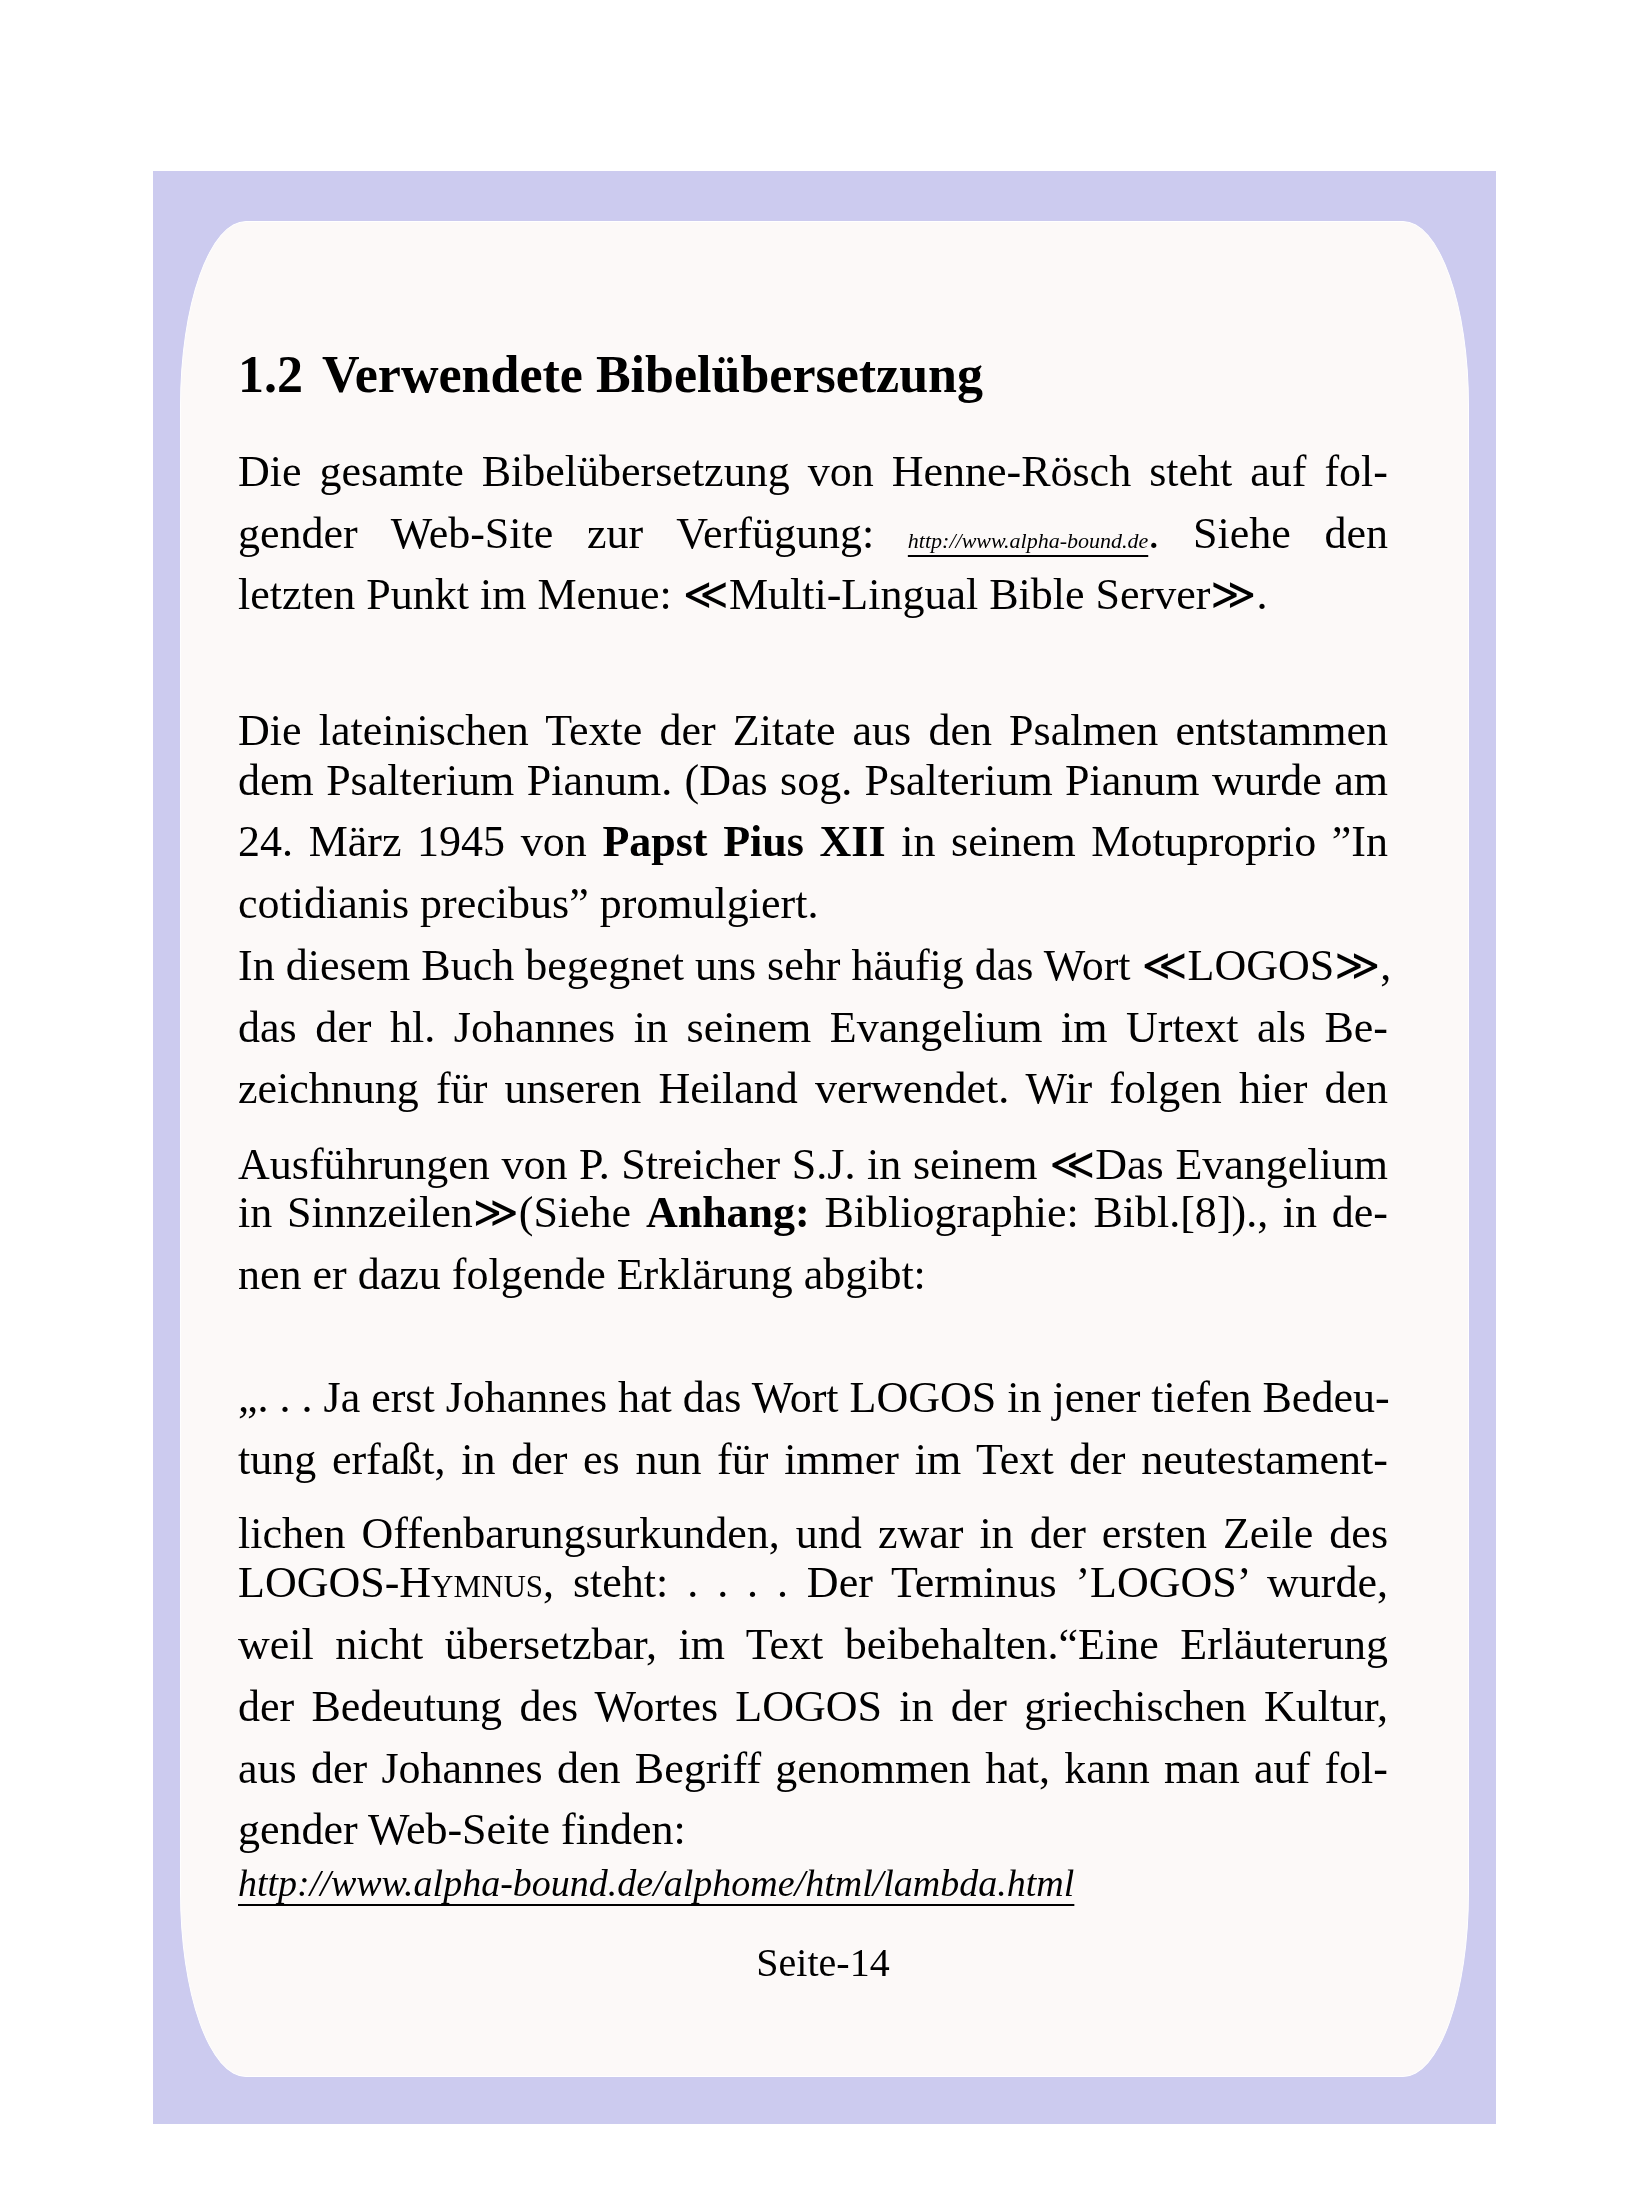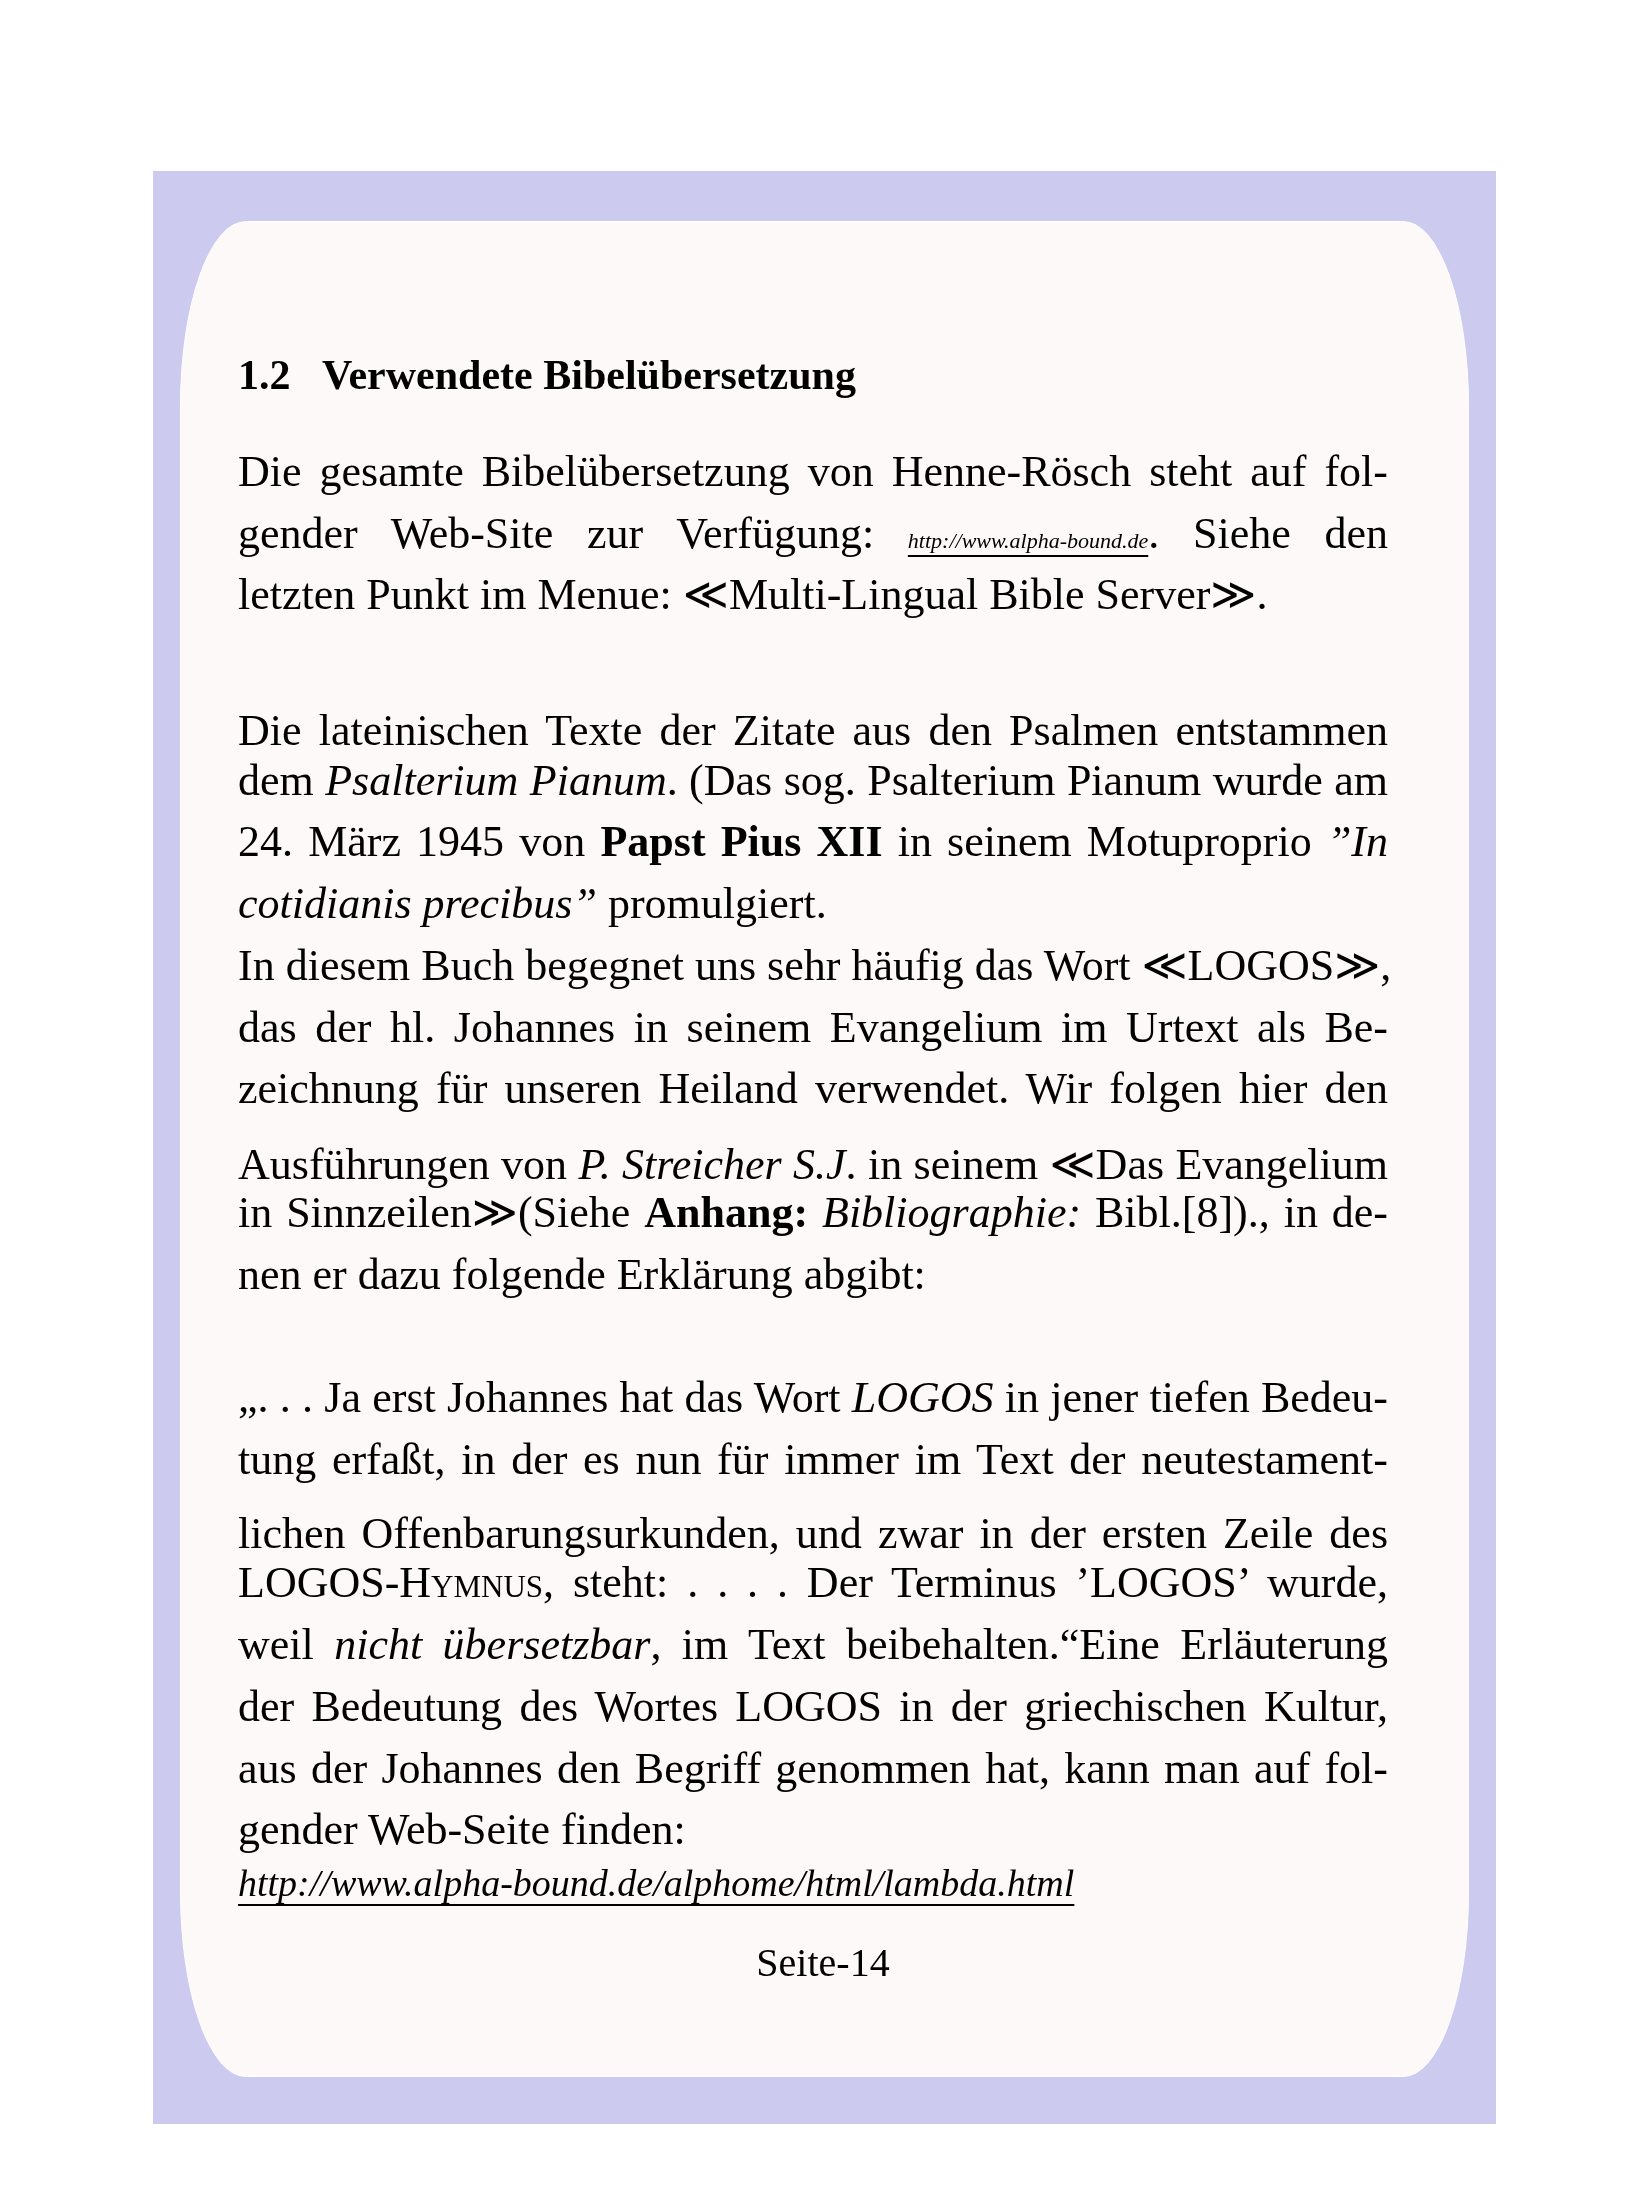--- a/index.html
+++ b/index.html
@@ -2,28 +2,28 @@
 <html style="font-size:7px"><head>
 <meta charset="utf-8">
 <style>
   html, body { margin:0; padding:0; background:#ffffff; }
   body { width:1646px; height:2292px; position:relative; overflow:hidden;
          font-family:"Liberation Serif","DejaVu Serif",serif; color:#000; }
   .frame { position:absolute; left:153px; top:171px; width:1343px; height:1953px; background:#cccbef; }
   .card { position:absolute; left:180px; top:221px; width:1289px; height:1856px;
           background:#fcf9f8; border:1.3px solid #ffffff; box-sizing:border-box;
           border-radius:66px / 185px; }
-  .heading { position:absolute; left:238px; top:353px; font-size:42px; font-weight:bold;
+  .heading { position:absolute; left:238px; top:353px; font-size:52px; font-weight:bold;
              white-space:nowrap; line-height:44px; }
   .heading .num { display:inline-block; width:84px; }
   .body { position:absolute; left:238px; top:441px; width:1150px; font-size:44px; }
   .line { position:absolute; left:0; width:1150px; height:62px; line-height:62px;
           white-space:nowrap; text-align:justify; text-align-last:justify; }
   .line.last { text-align:left; text-align-last:left; }
-  .i { font-style:italic; }
+  .i { }
   .b { font-weight:bold; }
   .sc { font-variant:small-caps; }
   .url { font-style:italic; font-size:22px; text-decoration:underline; text-decoration-thickness:2.2px; text-underline-offset:7px; }
   .link-line { position:absolute; left:238px; top:1861px; font-size:38px; font-style:italic;
                line-height:44px; white-space:nowrap; text-decoration:underline;
                text-decoration-thickness:2.2px; text-underline-offset:8px; }
   .pagenum { position:absolute; left:0; width:1646px; top:1943px; text-align:center;
              font-size:40px; line-height:40px; }
 </style>
 </head>

